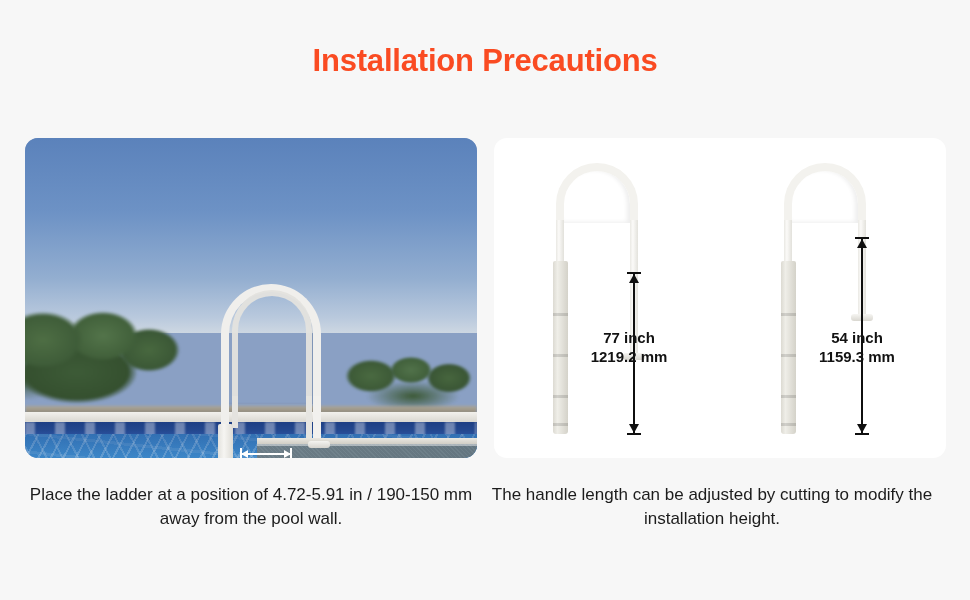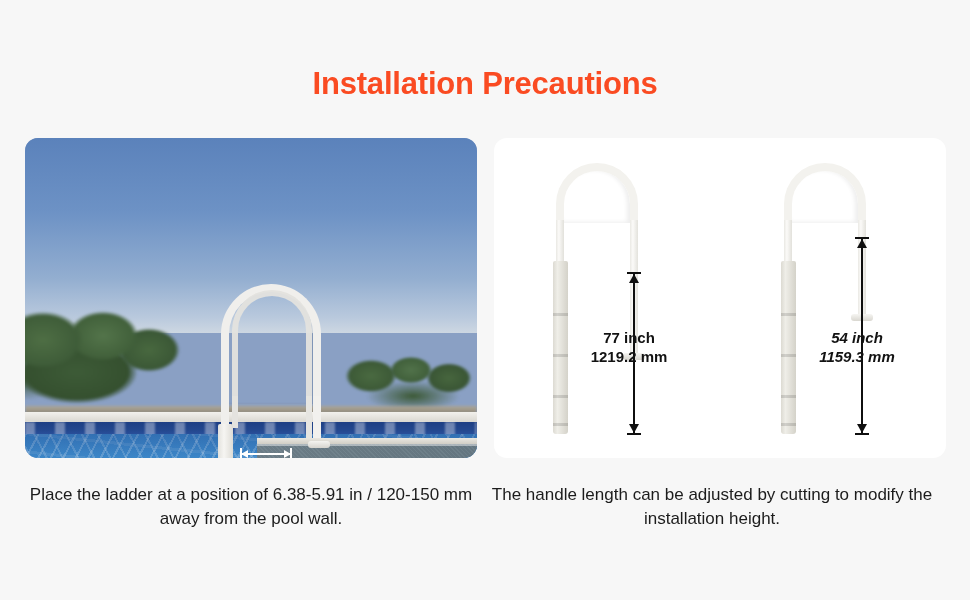--- a/index.html
+++ b/index.html
@@ -6,21 +6,21 @@
   body{
     width:970px;height:600px;overflow:hidden;
     background:#f7f7f7;
     font-family:"Liberation Sans","DejaVu Sans",sans-serif;
     -webkit-font-smoothing:antialiased;
   }
   .page{position:relative;width:970px;height:600px;}
 
   
   .title{
-    position:absolute;left:0;top:67px;width:970px;
+    position:absolute;left:0;top:44px;width:970px;
     text-align:center;
     font-size:31px;font-weight:bold;letter-spacing:-0.2px;
     color:#fa4b22;
     line-height:1.1;
   }
 
   
   .panel{
     position:absolute;top:138px;width:452px;height:320px;
     border-radius:13px;overflow:hidden;
@@ -291,25 +291,25 @@
       </div>
 
       <div class="vdim" style="left:361px;top:99px;height:198px;">
         <div class="cap t"></div>
         <div class="arrow t"></div>
         <div class="line"></div>
         <div class="arrow b"></div>
         <div class="cap b"></div>
       </div>
 
-      <div class="vdim-label" style="left:278px;top:190px;width:170px;font-style:italic;">
+      <div class="vdim-label" style="left:278px;top:190px;width:170px;">
         <div>54 inch</div>
         <div>1159.3 mm</div>
       </div>
     </div>
 
   </div>
 
-  <div class="caption caption-left">Place the ladder at a position of 6.38-5.91 in / 120-150 mm away from the pool wall.</div>
+  <div class="caption caption-left">Place the ladder at a position of 4.72-5.91 in / 190-150 mm away from the pool wall.</div>
 
   <div class="caption caption-right">The handle length can be adjusted by cutting to modify the installation height.</div>
 
 </div>
 
 </body></html>

